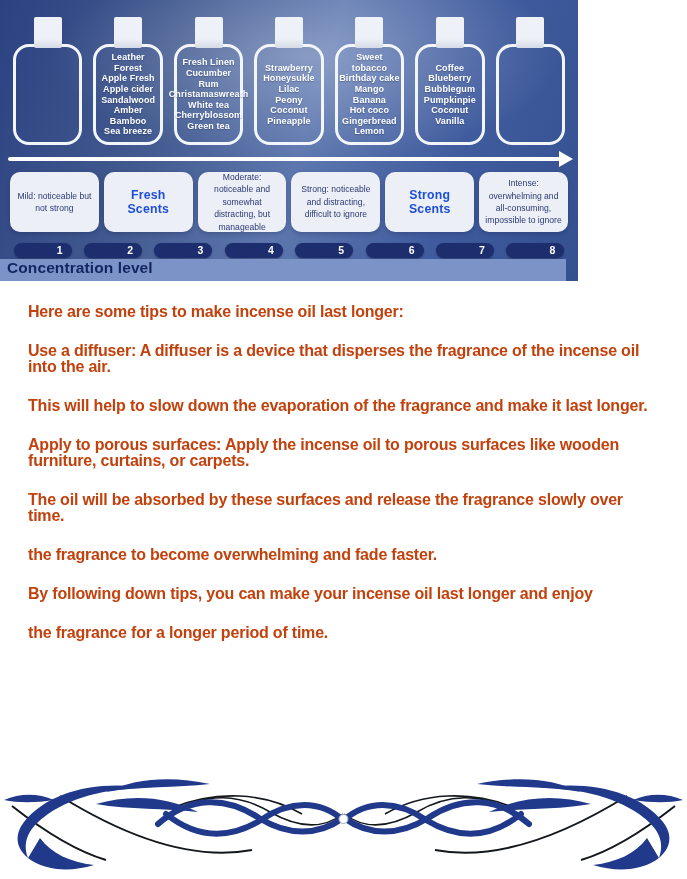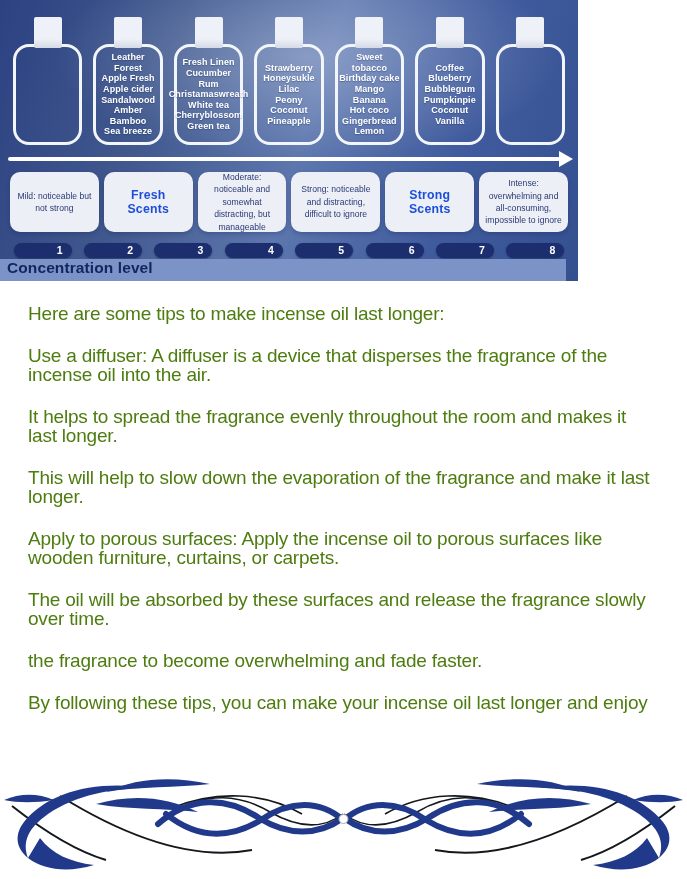--- a/index.html
+++ b/index.html
@@ -50,21 +50,21 @@
     box-shadow:0 1px 2px rgba(10,18,50,0.4);
   }
   .caption-strip{
     position:absolute; left:0; right:12px; bottom:0; height:22px; background:#7b93c6;
     display:flex; padding-left:7px;
     color:#13255e; font-weight:bold; font-size:15.5px; letter-spacing:0.1px;
   }
 
   
   .tips{padding:23px 28px 0 28px;}
-  .tips p{margin:0 0 23px 0; font-size:19px; color:#4d7c0f; letter-spacing:-0.2px; line-height:1; font-weight:400;}
+  .tips p{margin:0 0 23px 0; font-size:16px; color:#c2410c; letter-spacing:-0.2px; line-height:1; font-weight:700;}
 
   
   .ornament{position:absolute; top:770px; left:0; width:687px; height:105px;}
 </style>
 </head>
 <body>
 
 <div class="page">
 
   <div class="banner">
@@ -180,26 +180,26 @@
     </div>
 
     <div class="caption-strip">
       <span>Concentration level</span>
     </div>
   </div>
 
   <div class="tips">
     <p>Here are some tips to make incense oil last longer:</p>
     <p>Use a diffuser: A diffuser is a device that disperses the fragrance of the incense oil into the air.</p>
-    <p>It helps to spread the fragrance evenly throughout the room and makes it last longer.</p>
     <p>This will help to slow down the evaporation of the fragrance and make it last longer.</p>
     <p>Apply to porous surfaces: Apply the incense oil to porous surfaces like wooden furniture, curtains, or carpets.</p>
     <p>The oil will be absorbed by these surfaces and release the fragrance slowly over time.</p>
     <p>the fragrance to become overwhelming and fade faster.</p>
-    <p>By following these tips, you can make your incense oil last longer and enjoy</p>
+    <p>By following down tips, you can make your incense oil last longer and enjoy</p>
+    <p>the fragrance for a longer period of time.</p>
   </div>
 
   <div class="ornament">
     <svg viewBox="0 0 687 100" width="687" height="100" xmlns="http://www.w3.org/2000/svg">
       <defs>
         <g id="orn-half">
 
           <path d="M60 26 C 118 62 188 92 252 80" stroke="#14181c" stroke-width="2" fill="none"></path>
           <path d="M12 36 C 40 58 72 80 106 90" stroke="#14181c" stroke-width="2" fill="none"></path>
           <path d="M172 38 C 216 20 264 22 302 44" stroke="#14181c" stroke-width="1.6" fill="none"></path>

